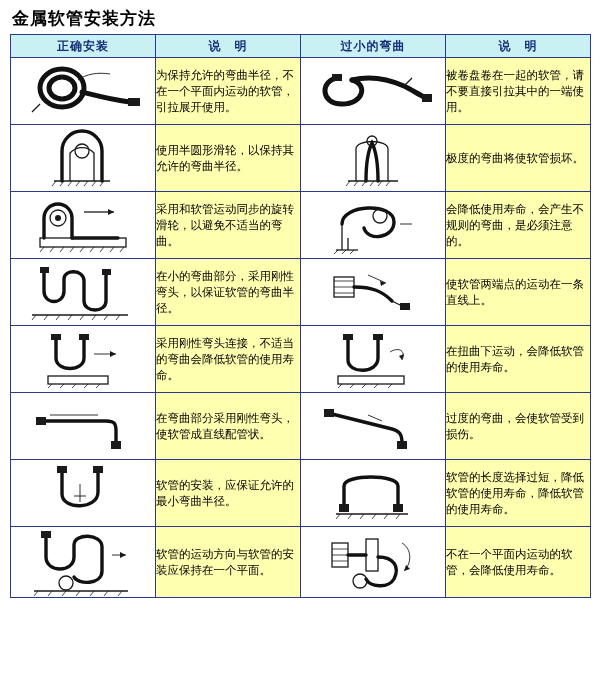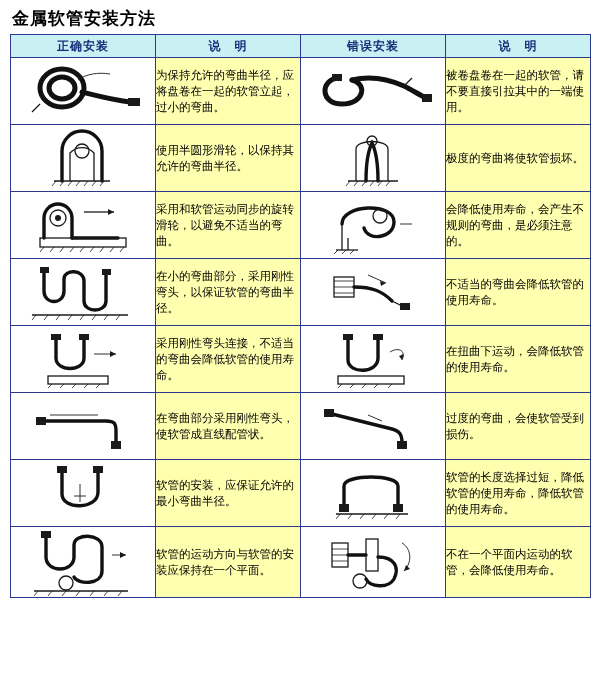--- a/index.html
+++ b/index.html
@@ -84,38 +84,38 @@
     <colgroup>
       <col class="c-img">
         <col class="c-txt">
         <col class="c-img">
         <col class="c-txt">
     </colgroup>
     <thead>
       <tr>
         <th>正确安装</th>
         <th>说　明</th>
-        <th>错误安装</th>
+        <th>过小的弯曲</th>
         <th>说　明</th>
       </tr>
     </thead>
     <tbody>
 
       <tr>
         <td class="img-cell">
           <svg width="130" height="62" viewBox="0 0 130 62" aria-hidden="true">
             <ellipse cx="44" cy="28" rx="22" ry="19" class="thickhose"></ellipse>
             <ellipse cx="44" cy="28" rx="13" ry="11" class="thickhose"></ellipse>
             <path d="M64 32 C80 36, 95 40, 112 42" class="thickhose"></path>
             <rect x="110" y="38" width="12" height="8" class="fill-dark"></rect>
             <path d="M22 44 L14 52" class="stroke"></path>
             <path d="M60 20 C68 14, 80 12, 92 14" class="stroke-thin"></path>
           </svg>
         </td>
-        <td class="txt-cell">为保持允许的弯曲半径，应将盘卷在一起的软管立起，过小的弯曲。</td>
+        <td class="txt-cell">为保持允许的弯曲半径，不在一个平面内运动的软管，引拉展开使用。</td>
         <td class="img-cell">
           <svg width="130" height="62" viewBox="0 0 130 62" aria-hidden="true">
             <path d="M30 18 C12 20, 12 44, 34 44 C56 44, 60 24, 44 20" class="thickhose"></path>
             <path d="M44 20 C60 16, 78 18, 96 26 C104 30, 110 34, 118 38" class="thickhose"></path>
             <rect x="114" y="34" width="10" height="8" class="fill-dark"></rect>
             <rect x="24" y="14" width="10" height="7" class="fill-dark"></rect>
             <path d="M96 26 L104 18" class="stroke"></path>
           </svg>
         </td>
         <td class="txt-cell">被卷盘卷在一起的软管，请不要直接引拉其中的一端使用。</td>
@@ -229,21 +229,21 @@
               <line x1="26" y1="26" x2="46" y2="26"></line>
               <line x1="26" y1="32" x2="46" y2="32"></line>
             </g>
             <path d="M46 26 C64 26, 74 30, 84 40" class="medhose"></path>
             <path d="M84 40 L96 46" class="stroke"></path>
             <rect x="92" y="42" width="10" height="7" class="fill-dark"></rect>
             <path d="M60 14 L78 22" class="stroke-thin"></path>
             <path d="M78 22 l-6 -2 l1 5 z" class="fill-dark"></path>
           </svg>
         </td>
-        <td class="txt-cell">不适当的弯曲会降低软管的使用寿命。</td>
+        <td class="txt-cell">使软管两端点的运动在一条直线上。</td>
       </tr>
 
 
       <tr>
         <td class="img-cell">
           <svg width="130" height="62" viewBox="0 0 130 62" aria-hidden="true">
             <path d="M38 10 L38 30 C38 44, 66 44, 66 30 L66 10" class="medhose"></path>
             <rect x="33" y="6" width="10" height="6" class="fill-dark"></rect>
             <rect x="61" y="6" width="10" height="6" class="fill-dark"></rect>
             <rect x="30" y="48" width="60" height="8" class="stroke"></rect>

